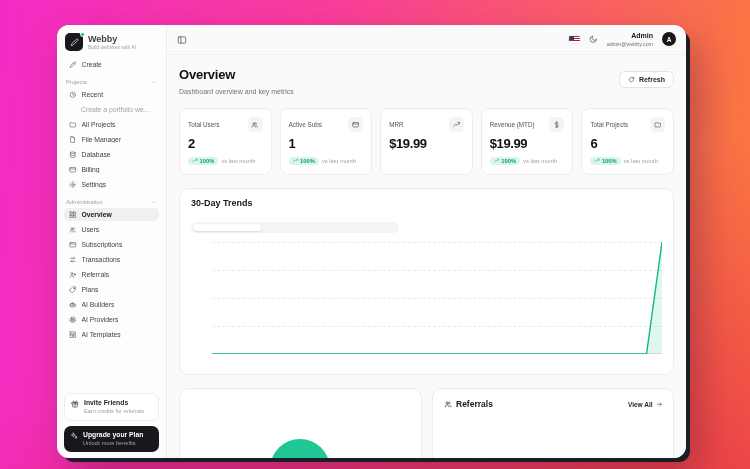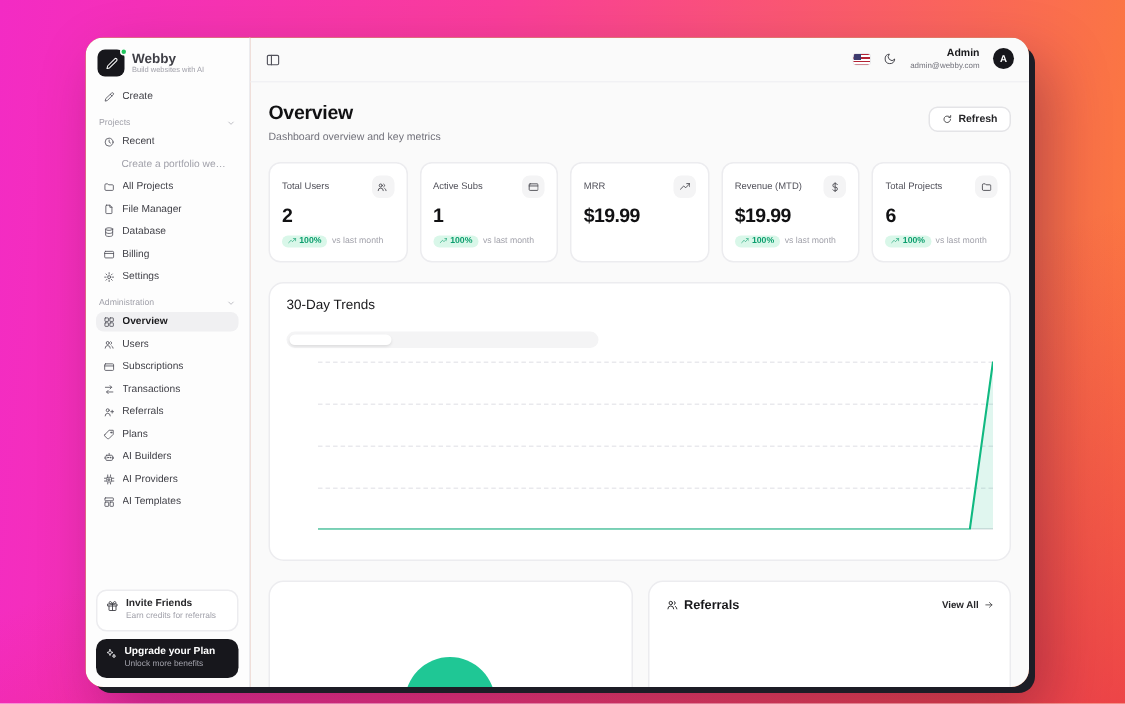--- a/index.html
+++ b/index.html
@@ -8,21 +8,21 @@
     font-family:"Liberation Sans","DejaVu Sans",sans-serif;
     position:relative;
     background:
       linear-gradient(160deg, rgba(235,20,90,0) 55%, rgba(225,25,80,0.55) 100%),
       linear-gradient(95deg, #f32bc4 0%, #fa3d9b 42%, #fb7a3c 100%);
   }
   svg { display:block; width:100%; height:100%; }
 
   .window {
     position:absolute; left:57px; top:25px; width:629px; height:433px;
-    background:#c2410c; border-radius:12px; display:flex; overflow:hidden;
+    background:#c4b5fd; border-radius:12px; display:flex; overflow:hidden;
     box-shadow: 5px 5px 0 -1px #1d1d26, 12px 18px 40px rgba(60,10,40,.35);
   }
 
   
   .sidebar { width:110px; min-width:110px; background:#fdfdfd; border-right:1px solid #ececef;
     display:flex; flex-direction:column; padding:7px 7px 6px; }
   .logo-row { display:flex; gap:5px; align-items:center; margin:1px 1px 7px; }
   .logo-icon { width:18px; height:18px; min-width:18px; border-radius:5px; background:#17171c; color:#fff;
     display:flex; align-items:center; justify-content:center; position:relative; }
   .logo-icon .g { width:9px; height:9px; }
@@ -86,21 +86,21 @@
   .stat-iconbox .s-ic { width:7.5px; height:7.5px; }
   .stat-value { font-size:13px; font-weight:800; color:#111113; letter-spacing:-.4px; line-height:1.1; }
   .stat-change { display:flex; gap:3px; align-items:center; margin-top:5px; height:9px; }
   .stat-change.hidden { visibility:hidden; }
   .pill { background:#d9f7e9; color:#0b9e6d; font-size:5.8px; font-weight:700; padding:1px 4px;
     border-radius:999px; display:flex; align-items:center; gap:2px; }
   .pill .p-ic { width:5.5px; height:5.5px; }
   .vs-note { font-size:5.8px; color:#a1a1aa; white-space:nowrap; }
 
   .trends-card { margin-top:13px; background:#fff; border:1px solid #ececef; border-radius:10px; padding:9px 11px 9px; }
-  .trends-title { font-size:9px; font-weight:400; color:#18181b; margin-bottom:9px; }
+  .trends-title { font-size:9px; font-weight:700; color:#18181b; margin-bottom:9px; }
   .tabs { display:inline-flex; background:#f4f4f5; border-radius:7px; padding:2px; margin-bottom:9px; }
   .tab { width:68px; text-align:center; font-size:6.8px; color:#71717a; padding:3.5px 0; border-radius:5px;
     font-weight:500; cursor:pointer; }
   .tab.active { background:#fff; color:#18181b; font-weight:700; box-shadow:0 1px 2px rgba(0,0,0,.10); }
 
   .chart-wrap { display:grid; grid-template-columns:16px 1fr; grid-template-rows:112px 11px; column-gap:5px; }
   .y-axis { display:flex; flex-direction:column; justify-content:space-between; text-align:right; }
   .y-axis span { font-size:5.3px; color:#a1a1aa; line-height:1; transform:translateY(-1px); }
   .plot { position:relative; }
   .gl { position:absolute; left:0; right:0; border-top:1px dashed #e9e9ed; }

